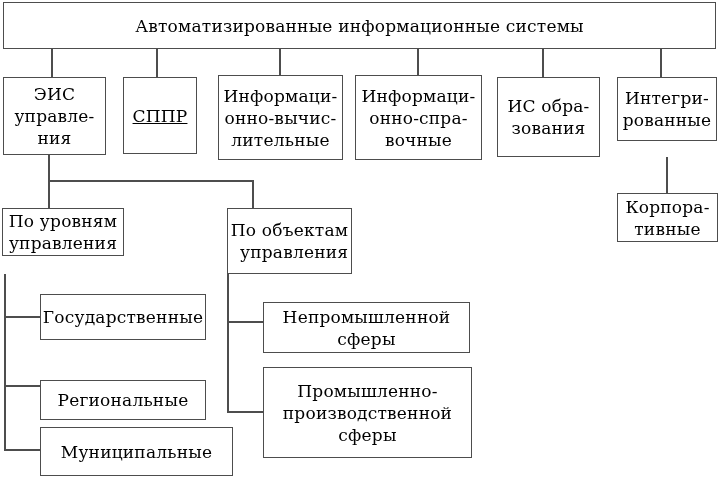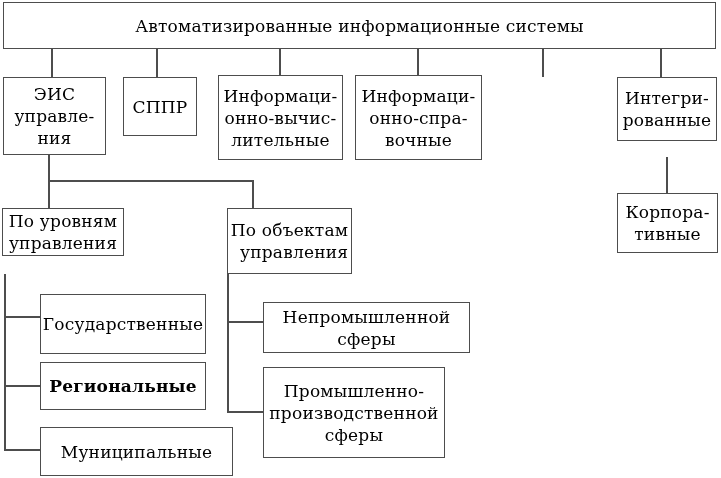--- a/index.html
+++ b/index.html
@@ -25,33 +25,33 @@
     line-height:22px;
     letter-spacing:0.2px;
   }
   .line{position:absolute;background:#4d4d4d;}
   .vl{width:1.5px;}
   .hl{height:1.5px;}
 
   
   .n-root{left:3px;top:2px;width:713px;height:47px;}
   .n-eis{left:3px;top:77px;width:103px;height:78px;}
-  .n-sppr{left:123px;top:77px;width:74px;height:59px;}
+  .n-sppr{left:123px;top:77px;width:74px;height:77px;text-decoration:underline;}
   .n-infocomp{left:218px;top:75px;width:125px;height:85px;}
   .n-inforef{left:355px;top:75px;width:127px;height:85px;}
   .n-isedu{left:497px;top:77px;width:103px;height:80px;}
   .n-integrated{left:617px;top:77px;width:100px;height:64px;}
-  .n-corporate{left:617px;top:193px;width:101px;height:60px;}
+  .n-corporate{left:617px;top:193px;width:101px;height:49px;}
   .n-bylevels{left:2px;top:208px;width:122px;height:48px;}
   .n-byobjects{left:227px;top:208px;width:125px;height:66px;text-align:right;}
-  .n-state{left:40px;top:294px;width:166px;height:60px;}
-  .n-regional{left:40px;top:362px;width:166px;height:48px;font-weight:bold;}
+  .n-state{left:40px;top:294px;width:166px;height:46px;}
+  .n-regional{left:40px;top:380px;width:166px;height:40px;}
   .n-municipal{left:40px;top:427px;width:193px;height:49px;}
   .n-nonind{left:263px;top:302px;width:207px;height:51px;}
-  .n-ind{left:263px;top:367px;width:182px;height:91px;text-align:center;}
+  .n-ind{left:263px;top:367px;width:209px;height:91px;text-align:center;}
 
   
   .l1{left:51px;top:49px;height:28px;}
   .l2{left:156px;top:49px;height:28px;}
   .l3{left:279px;top:49px;height:26px;}
   .l4{left:417px;top:49px;height:26px;}
   .l5{left:542px;top:49px;height:28px;}
   .l6{left:660px;top:49px;height:28px;}
   .l7{left:48px;top:155px;height:53px;}
   .l8{left:48px;top:180px;width:206px;}
@@ -82,20 +82,22 @@
   <div class="node n-eis">ЭИС
 управле-
 ния</div>
   <div class="node n-sppr">СППР</div>
   <div class="node n-infocomp">Информаци-
 онно-вычис-
 лительные</div>
   <div class="node n-inforef">Информаци-
 онно-спра-
 вочные</div>
+  <div class="node n-isedu">ИС обра-
+зования</div>
   <div class="node n-integrated">Интегри-
 рованные</div>
 
   <div class="line vl l7"></div>
   <div class="line hl l8"></div>
   <div class="line vl l9"></div>
   <div class="line vl l10"></div>
 
   <div class="node n-bylevels">По уровням
 управления</div>

